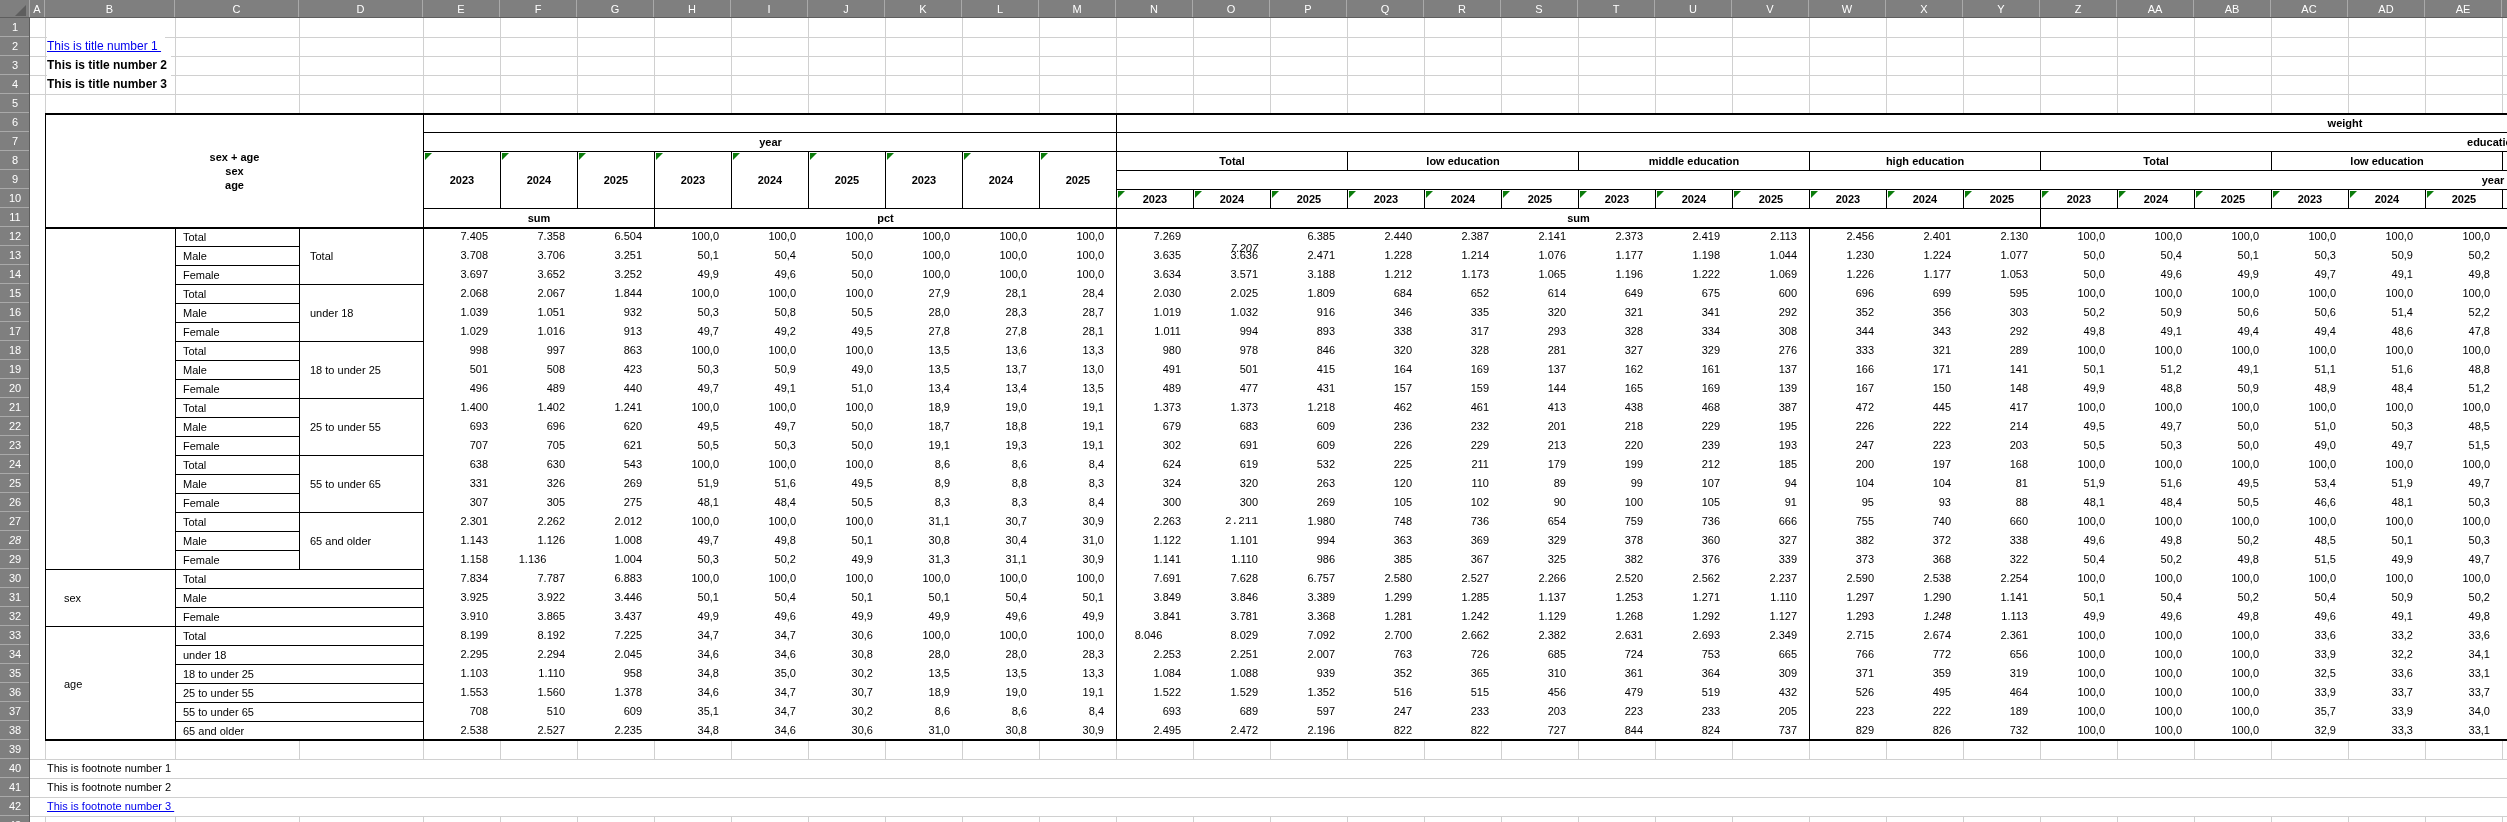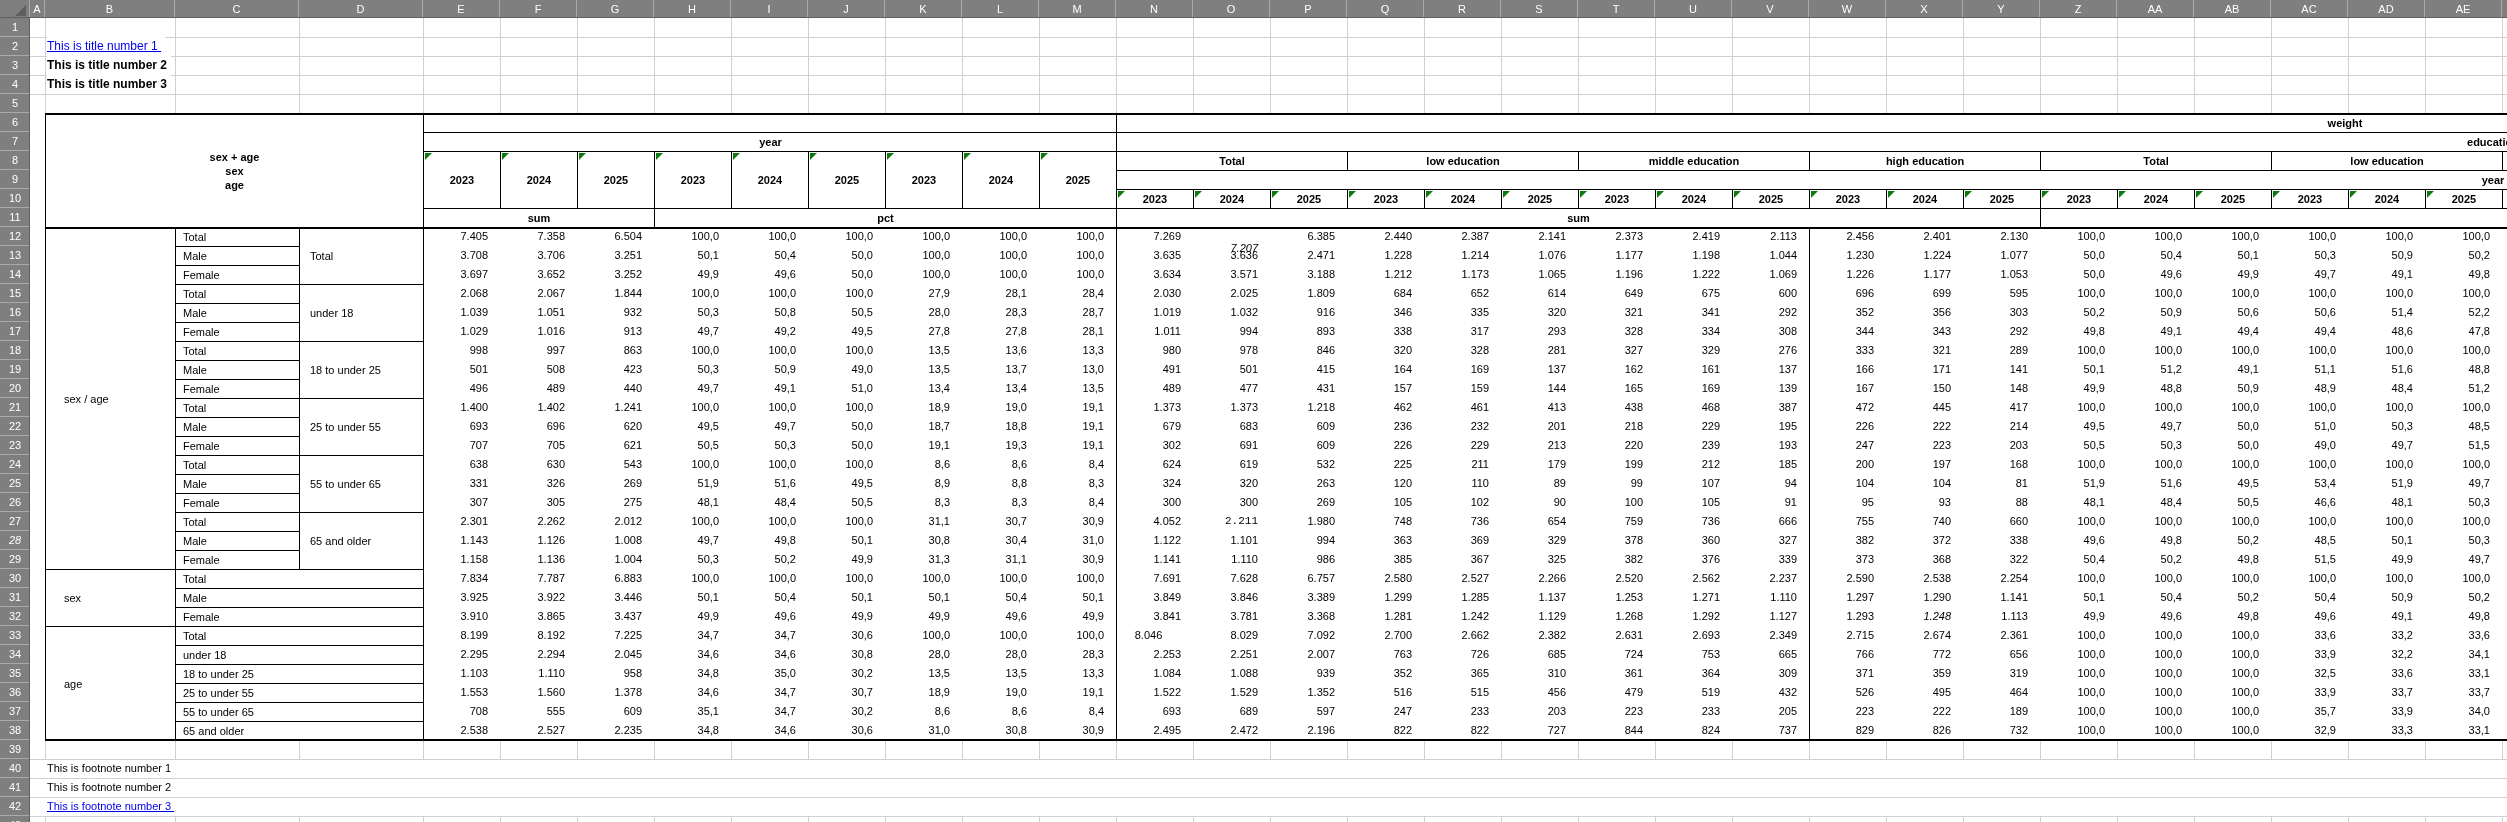--- a/index.html
+++ b/index.html
@@ -200,21 +200,20 @@
     <div class="abs box" style="left: 2425px; top: 189px; width: 78px; height: 20px;">2025</div>
     <div class="abs tri" style="left: 2427px; top: 191px; width: 0px; height: 0px; border-top: 7px solid rgb(11, 124, 11);"></div>
     <div class="abs box" style="left: 2502px; top: 189px; width: 59px; height: 20px;"></div>
     <div class="abs box" style="left: 1116px; top: 208px; width: 925px; height: 20px;">sum</div>
     <div class="abs box" style="left: 2040px; top: 208px; width: 1834px; height: 20px;"></div>
     <div class="abs box" style="left: 45px; top: 113px; width: 379px; height: 115px; flex-direction: column; line-height: 14px;">
       <div>sex + age</div>
       <div>sex</div>
       <div>age</div>
     </div>
-    <div class="abs box plain" style="left: 45px; top: 227px; width: 131px; height: 343px; padding-left: 18px; font-weight: normal; justify-content: flex-start;">sex / age</div>
     <div class="abs box plain" style="left: 45px; top: 569px; width: 131px; height: 58px; padding-left: 18px; font-weight: normal; justify-content: flex-start;">sex</div>
     <div class="abs box plain" style="left: 45px; top: 626px; width: 131px; height: 115px; padding-left: 18px; font-weight: normal; justify-content: flex-start;">age</div>
     <div class="abs box plain" style="left: 175px; top: 227px; width: 125px; height: 20px; padding-left: 7px; font-weight: normal; justify-content: flex-start;">Total</div>
     <div class="abs box plain" style="left: 299px; top: 227px; width: 125px; height: 58px; padding-left: 10px; font-weight: normal; justify-content: flex-start;">Total</div>
     <div class="abs num" style="left: 423px; top: 227px; width: 77px; height: 19px;">7.405</div>
     <div class="abs num" style="left: 500px; top: 227px; width: 77px; height: 19px;">7.358</div>
     <div class="abs num" style="left: 577px; top: 227px; width: 77px; height: 19px;">6.504</div>
     <div class="abs num" style="left: 654px; top: 227px; width: 77px; height: 19px;">100,0</div>
     <div class="abs num" style="left: 731px; top: 227px; width: 77px; height: 19px;">100,0</div>
     <div class="abs num" style="left: 808px; top: 227px; width: 77px; height: 19px;">100,0</div>
@@ -639,21 +638,21 @@
     <div class="abs box plain" style="left: 299px; top: 512px; width: 125px; height: 58px; padding-left: 10px; font-weight: normal; justify-content: flex-start;">65 and older</div>
     <div class="abs num" style="left: 423px; top: 512px; width: 77px; height: 19px;">2.301</div>
     <div class="abs num" style="left: 500px; top: 512px; width: 77px; height: 19px;">2.262</div>
     <div class="abs num" style="left: 577px; top: 512px; width: 77px; height: 19px;">2.012</div>
     <div class="abs num" style="left: 654px; top: 512px; width: 77px; height: 19px;">100,0</div>
     <div class="abs num" style="left: 731px; top: 512px; width: 77px; height: 19px;">100,0</div>
     <div class="abs num" style="left: 808px; top: 512px; width: 77px; height: 19px;">100,0</div>
     <div class="abs num" style="left: 885px; top: 512px; width: 77px; height: 19px;">31,1</div>
     <div class="abs num" style="left: 962px; top: 512px; width: 77px; height: 19px;">30,7</div>
     <div class="abs num" style="left: 1039px; top: 512px; width: 77px; height: 19px;">30,9</div>
-    <div class="abs num" style="left: 1116px; top: 512px; width: 77px; height: 19px;">4.052</div>
+    <div class="abs num" style="left: 1116px; top: 512px; width: 77px; height: 19px;">2.263</div>
     <div class="abs num" style="left: 1193px; top: 512px; width: 77px; height: 19px; font-family: Liberation Mono, monospace;">2.211</div>
     <div class="abs num" style="left: 1270px; top: 512px; width: 77px; height: 19px;">1.980</div>
     <div class="abs num" style="left: 1347px; top: 512px; width: 77px; height: 19px;">748</div>
     <div class="abs num" style="left: 1424px; top: 512px; width: 77px; height: 19px;">736</div>
     <div class="abs num" style="left: 1501px; top: 512px; width: 77px; height: 19px;">654</div>
     <div class="abs num" style="left: 1578px; top: 512px; width: 77px; height: 19px;">759</div>
     <div class="abs num" style="left: 1655px; top: 512px; width: 77px; height: 19px;">736</div>
     <div class="abs num" style="left: 1732px; top: 512px; width: 77px; height: 19px;">666</div>
     <div class="abs num" style="left: 1809px; top: 512px; width: 77px; height: 19px;">755</div>
     <div class="abs num" style="left: 1886px; top: 512px; width: 77px; height: 19px;">740</div>
@@ -687,21 +686,21 @@
     <div class="abs num" style="left: 1886px; top: 531px; width: 77px; height: 19px;">372</div>
     <div class="abs num" style="left: 1963px; top: 531px; width: 77px; height: 19px;">338</div>
     <div class="abs num" style="left: 2040px; top: 531px; width: 77px; height: 19px;">49,6</div>
     <div class="abs num" style="left: 2117px; top: 531px; width: 77px; height: 19px;">49,8</div>
     <div class="abs num" style="left: 2194px; top: 531px; width: 77px; height: 19px;">50,2</div>
     <div class="abs num" style="left: 2271px; top: 531px; width: 77px; height: 19px;">48,5</div>
     <div class="abs num" style="left: 2348px; top: 531px; width: 77px; height: 19px;">50,1</div>
     <div class="abs num" style="left: 2425px; top: 531px; width: 77px; height: 19px;">50,3</div>
     <div class="abs box plain" style="left: 175px; top: 550px; width: 125px; height: 20px; padding-left: 7px; font-weight: normal; justify-content: flex-start;">Female</div>
     <div class="abs num" style="left: 423px; top: 550px; width: 77px; height: 19px;">1.158</div>
-    <div class="abs num" style="left: 500px; top: 550px; width: 77px; height: 19px;">1.136</div>
+    <div class="abs num" style="left: 500px; top: 550px; width: 77px; height: 19px; text-align: center;">1.136</div>
     <div class="abs num" style="left: 577px; top: 550px; width: 77px; height: 19px;">1.004</div>
     <div class="abs num" style="left: 654px; top: 550px; width: 77px; height: 19px;">50,3</div>
     <div class="abs num" style="left: 731px; top: 550px; width: 77px; height: 19px;">50,2</div>
     <div class="abs num" style="left: 808px; top: 550px; width: 77px; height: 19px;">49,9</div>
     <div class="abs num" style="left: 885px; top: 550px; width: 77px; height: 19px;">31,3</div>
     <div class="abs num" style="left: 962px; top: 550px; width: 77px; height: 19px;">31,1</div>
     <div class="abs num" style="left: 1039px; top: 550px; width: 77px; height: 19px;">30,9</div>
     <div class="abs num" style="left: 1116px; top: 550px; width: 77px; height: 19px;">1.141</div>
     <div class="abs num" style="left: 1193px; top: 550px; width: 77px; height: 19px;">1.110</div>
     <div class="abs num" style="left: 1270px; top: 550px; width: 77px; height: 19px;">986</div>
@@ -911,21 +910,21 @@
     <div class="abs num" style="left: 1886px; top: 683px; width: 77px; height: 19px;">495</div>
     <div class="abs num" style="left: 1963px; top: 683px; width: 77px; height: 19px;">464</div>
     <div class="abs num" style="left: 2040px; top: 683px; width: 77px; height: 19px;">100,0</div>
     <div class="abs num" style="left: 2117px; top: 683px; width: 77px; height: 19px;">100,0</div>
     <div class="abs num" style="left: 2194px; top: 683px; width: 77px; height: 19px;">100,0</div>
     <div class="abs num" style="left: 2271px; top: 683px; width: 77px; height: 19px;">33,9</div>
     <div class="abs num" style="left: 2348px; top: 683px; width: 77px; height: 19px;">33,7</div>
     <div class="abs num" style="left: 2425px; top: 683px; width: 77px; height: 19px;">33,7</div>
     <div class="abs box plain" style="left: 175px; top: 702px; width: 249px; height: 20px; padding-left: 7px; font-weight: normal; justify-content: flex-start;">55 to under 65</div>
     <div class="abs num" style="left: 423px; top: 702px; width: 77px; height: 19px;">708</div>
-    <div class="abs num" style="left: 500px; top: 702px; width: 77px; height: 19px;">555</div>
+    <div class="abs num" style="left: 500px; top: 702px; width: 77px; height: 19px;">510</div>
     <div class="abs num" style="left: 577px; top: 702px; width: 77px; height: 19px;">609</div>
     <div class="abs num" style="left: 654px; top: 702px; width: 77px; height: 19px;">35,1</div>
     <div class="abs num" style="left: 731px; top: 702px; width: 77px; height: 19px;">34,7</div>
     <div class="abs num" style="left: 808px; top: 702px; width: 77px; height: 19px;">30,2</div>
     <div class="abs num" style="left: 885px; top: 702px; width: 77px; height: 19px;">8,6</div>
     <div class="abs num" style="left: 962px; top: 702px; width: 77px; height: 19px;">8,6</div>
     <div class="abs num" style="left: 1039px; top: 702px; width: 77px; height: 19px;">8,4</div>
     <div class="abs num" style="left: 1116px; top: 702px; width: 77px; height: 19px;">693</div>
     <div class="abs num" style="left: 1193px; top: 702px; width: 77px; height: 19px;">689</div>
     <div class="abs num" style="left: 1270px; top: 702px; width: 77px; height: 19px;">597</div>

